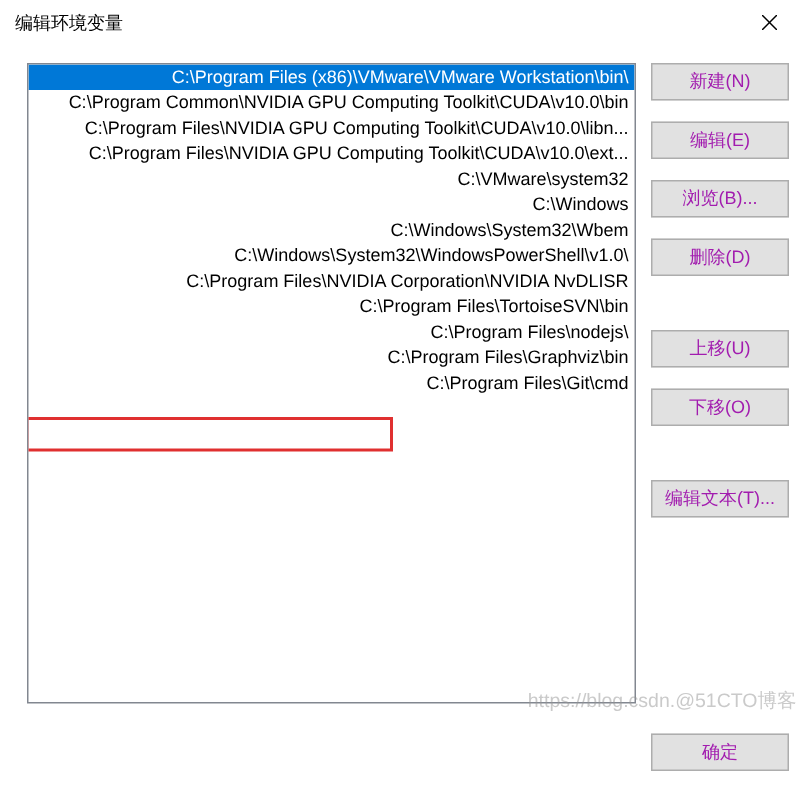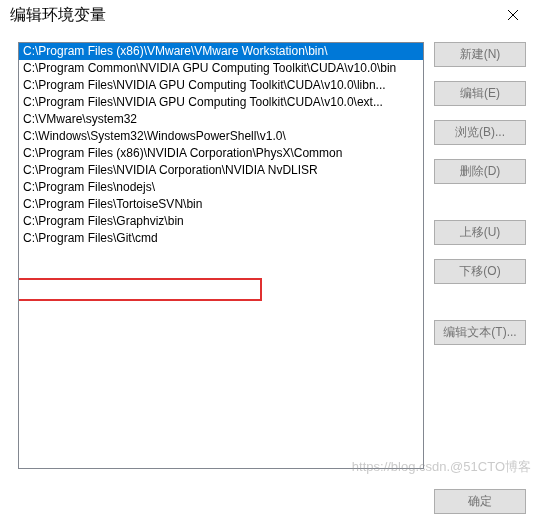--- a/index.html
+++ b/index.html
@@ -13,40 +13,41 @@
       position: relative;
     }
     .titlebar {
       display: flex;
       align-items: center;
       justify-content: space-between;
       height: 30px;
       padding: 0 8px 0 10px;
       background: #fff;
     }
-    .titlebar .title { font-size: 16px; color: #000; }
+    .titlebar .title { font-size: 12px; color: #000; }
     .close-btn {
       width: 40px; height: 28px;
       display: flex; align-items: center; justify-content: center;
       cursor: pointer;
     }
     .close-btn svg { width: 10px; height: 10px; }
     .content {
       display: flex;
       padding: 12px 15px 12px 18px;
       gap: 10px;
       height: calc(100% - 30px - 50px);
     }
     .listbox {
       flex: 1;
       border: 1px solid #828790;
       background: #fff;
       overflow: hidden;
       height: 100%;
       position: relative;
+      text-align: right;
     }
     .list-item {
       height: 17px;
       line-height: 17px;
       padding: 0 4px;
       font-size: 12px;
       white-space: nowrap;
       overflow: hidden;
       text-overflow: ellipsis;
       color: #000;
@@ -68,21 +69,21 @@
     }
     .btn {
       width: 92px;
       height: 25px;
       background: #e1e1e1;
       border: 1px solid #adadad;
       font-size: 12px;
       font-family: inherit;
       cursor: pointer;
       margin-bottom: 8px;
-      color: #737373;
+      color: #a21caf;
     }
     .gap-small { height: 6px; }
     .gap-large { height: 28px; }
     .footer {
       position: absolute;
       bottom: 0; left: 0; right: 0;
       height: 50px;
       display: flex;
       justify-content: flex-end;
       align-items: center;
@@ -113,25 +114,26 @@
   </div>
 </div>
 
 <div class="content">
   <div class="listbox" id="listbox">
       <div class="list-item selected">C:\Program Files (x86)\VMware\VMware Workstation\bin\</div>
       <div class="list-item">C:\Program Common\NVIDIA GPU Computing Toolkit\CUDA\v10.0\bin</div>
       <div class="list-item">C:\Program Files\NVIDIA GPU Computing Toolkit\CUDA\v10.0\libn...</div>
       <div class="list-item">C:\Program Files\NVIDIA GPU Computing Toolkit\CUDA\v10.0\ext...</div>
       <div class="list-item">C:\VMware\system32</div>
+      <div class="list-item">C:\Windows</div>
+      <div class="list-item">C:\Windows\System32\Wbem</div>
       <div class="list-item">C:\Windows\System32\WindowsPowerShell\v1.0\</div>
-      <div class="list-item">C:\Program Files (x86)\NVIDIA Corporation\PhysX\Common</div>
       <div class="list-item">C:\Program Files\NVIDIA Corporation\NVIDIA NvDLISR</div>
+      <div class="list-item">C:\Program Files\TortoiseSVN\bin</div>
       <div class="list-item">C:\Program Files\nodejs\</div>
-      <div class="list-item">C:\Program Files\TortoiseSVN\bin</div>
       <div class="list-item">C:\Program Files\Graphviz\bin</div>
       <div class="list-item">C:\Program Files\Git\cmd</div>
       <div class="highlight-box" style="left: -2px; top: 235px; width: 245px; height: 23px;"></div>
     </div>
   <div class="button-col">
     <button class="btn">新建(N)</button>
     <div class="gap-small"></div>
     <button class="btn">编辑(E)</button>
     <div class="gap-small"></div>
     <button class="btn">浏览(B)...</button>

